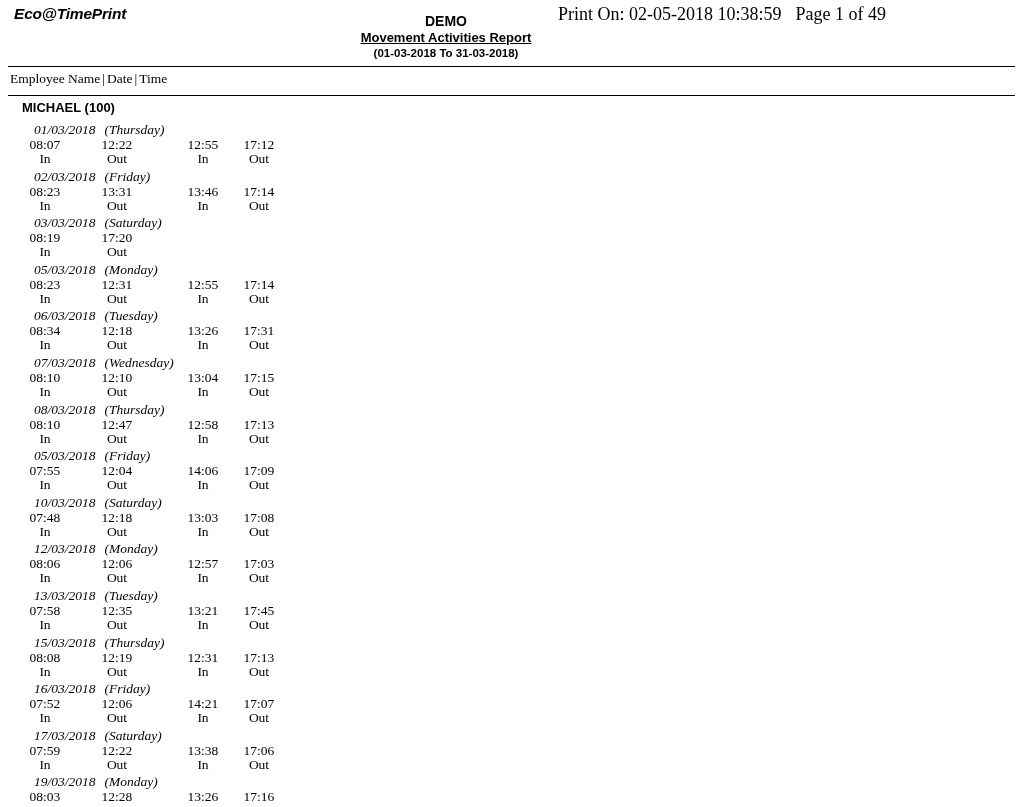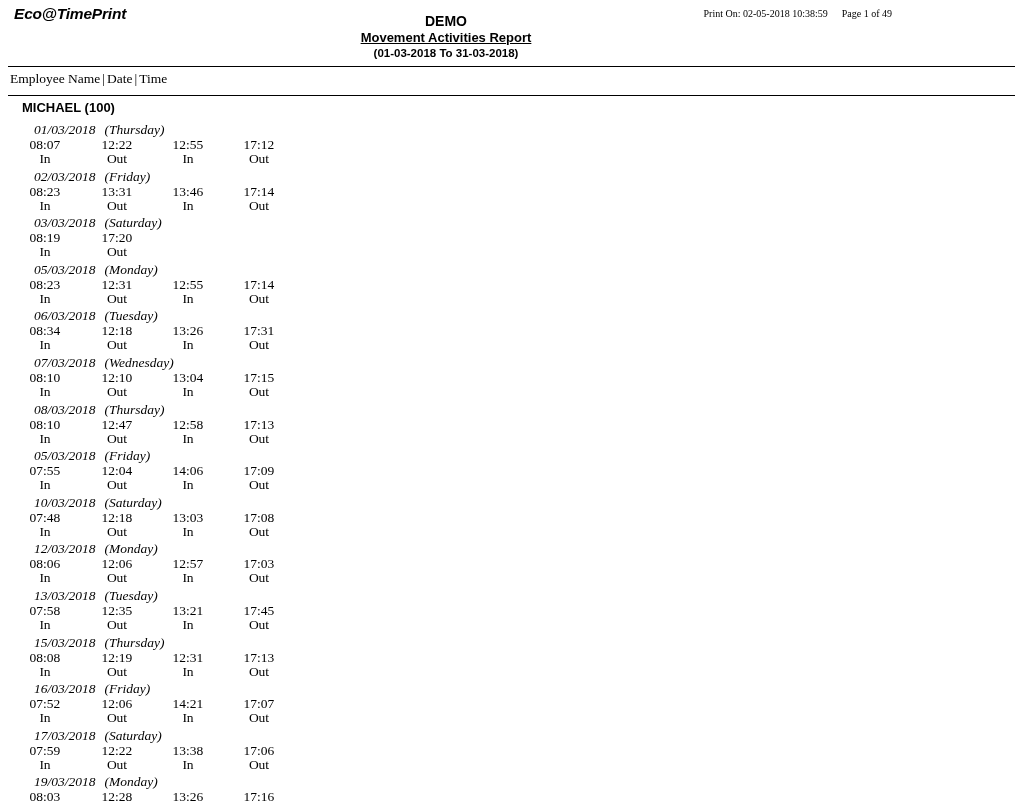--- a/index.html
+++ b/index.html
@@ -56,24 +56,24 @@
     text-underline-offset: 1px;
   }
   .report-range {
     font-family: "Liberation Sans", "DejaVu Sans", sans-serif;
     font-weight: bold;
     font-size: 11.5px;
     line-height: 14px;
   }
   .print-meta {
     position: absolute;
-    right: 0;
+    right: 6px;
     top: 7px;
     white-space: nowrap;
-    font-size: 10px;
+    font-size: 18px;
     line-height: 14px;
   }
   .print-meta .print-on { margin-right: 14px; }
 
   
   .rule {
     position: absolute;
     left: 8px;
     width: 1007px;
     border-top: 1.6px solid #000000;
@@ -132,21 +132,21 @@
   }
   .punch-row.labels { height: 14px; line-height: 14px; }
   .punch-cell {
     position: absolute;
     width: 68px;
     text-align: center;
     white-space: nowrap;
   }
   .punch-cell.c0 { left: 11px; }
   .punch-cell.c1 { left: 83px; }
-  .punch-cell.c2 { left: 154px; }
+  .punch-cell.c2 { left: 169px; }
   .punch-cell.c3 { left: 225px; }
 </style>
 </head>
 <body>
 
 <div class="page-header">
 
   <div class="brand">Eco@TimePrint</div>
 
   <div class="title-block">

